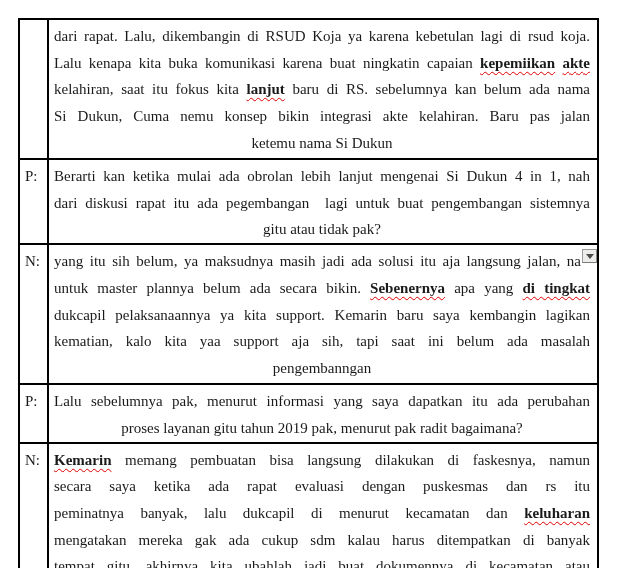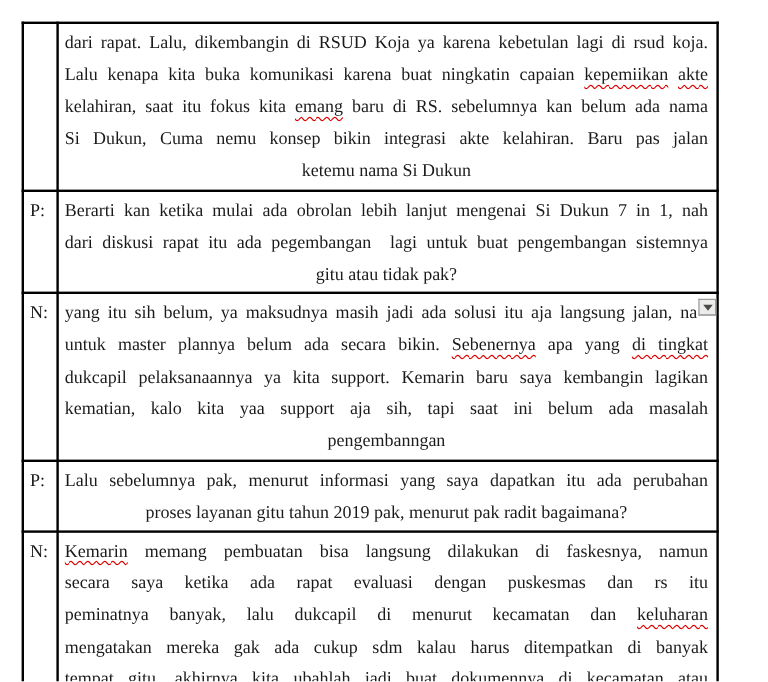--- a/index.html
+++ b/index.html
@@ -49,20 +49,21 @@
     text-align-last: auto;
   }
   .line.pr { padding-right: 9px; }
   .sp {
     text-decoration: underline;
     text-decoration-style: wavy;
     text-decoration-color: var(--squiggle, #e00000);
     text-decoration-thickness: 1px;
     text-decoration-skip-ink: none;
     text-underline-offset: 3px;
+    font-weight: bold;
   }
   .dropdown-btn {
     position: absolute;
     top: 4px;
     right: 0;
     width: 15px;
     height: 14px;
     box-sizing: border-box;
     background: var(--button_bg, #ececea);
     border: 1px solid var(--button_border, #9b9b99);
@@ -89,29 +90,29 @@
     <colgroup>
         <col style="width:29px">
         <col style="width:550px">
       </colgroup>
     <tbody>
         <tr>
           <td class="spk"></td>
           <td class="txt">
             <div class="line"><span class="">dari rapat. Lalu, dikembangin di RSUD Koja ya karena kebetulan lagi di rsud koja.</span></div>
             <div class="line"><span class="">Lalu kenapa kita buka komunikasi karena buat ningkatin capaian </span><span class="sp">kepemiikan</span><span class=""> </span><span class="sp">akte</span></div>
-            <div class="line"><span class="">kelahiran, saat itu fokus kita </span><span class="sp">emang</span><span class=""> baru di RS. sebelumnya kan belum ada nama</span></div>
+            <div class="line"><span class="">kelahiran, saat itu fokus kita </span><span class="sp">lanjut</span><span class=""> baru di RS. sebelumnya kan belum ada nama</span></div>
             <div class="line"><span class="">Si Dukun, Cuma nemu konsep bikin integrasi akte kelahiran. Baru pas jalan</span></div>
             <div class="line left"><span class="">ketemu nama Si Dukun</span></div>
           </td>
         </tr>
         <tr>
           <td class="spk">P:</td>
           <td class="txt">
-            <div class="line"><span class="">Berarti kan ketika mulai ada obrolan lebih lanjut mengenai Si Dukun 7 in 1, nah</span></div>
+            <div class="line"><span class="">Berarti kan ketika mulai ada obrolan lebih lanjut mengenai Si Dukun 4 in 1, nah</span></div>
             <div class="line"><span class="">dari diskusi rapat itu ada pegembangan&nbsp; lagi untuk buat pengembangan sistemnya</span></div>
             <div class="line left"><span class="">gitu atau tidak pak?</span></div>
           </td>
         </tr>
         <tr>
           <td class="spk">N:</td>
           <td class="txt">
             <div class="line pr"><span class="">yang itu sih belum, ya maksudnya masih jadi ada solusi itu aja langsung jalan, na</span></div>
             <div class="line"><span class="">untuk master plannya belum ada secara bikin. </span><span class="sp">Sebenernya</span><span class=""> apa yang </span><span class="sp">di tingkat</span></div>
             <div class="line"><span class="">dukcapil pelaksanaannya ya kita support. Kemarin baru saya kembangin lagikan</span></div>

